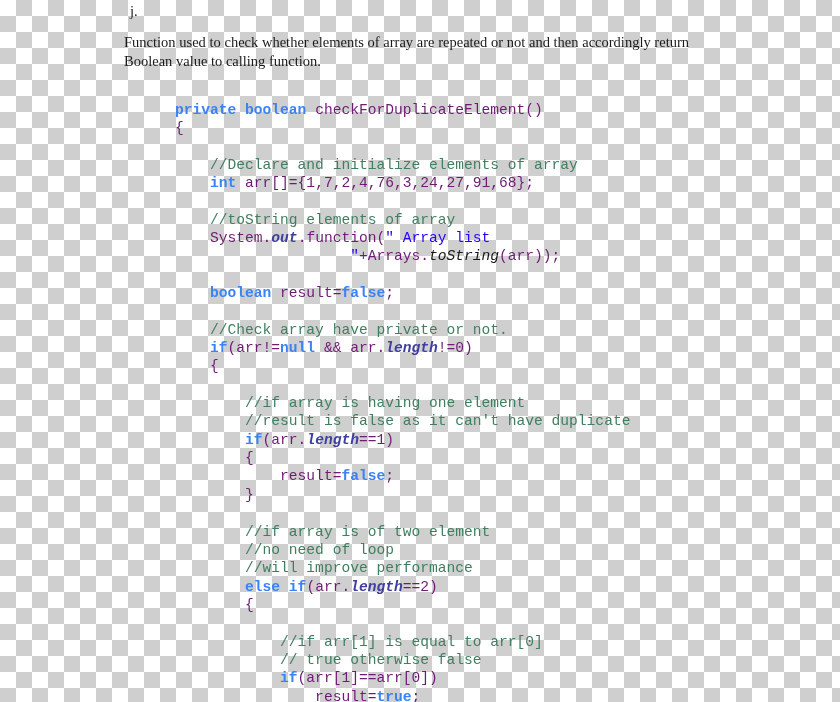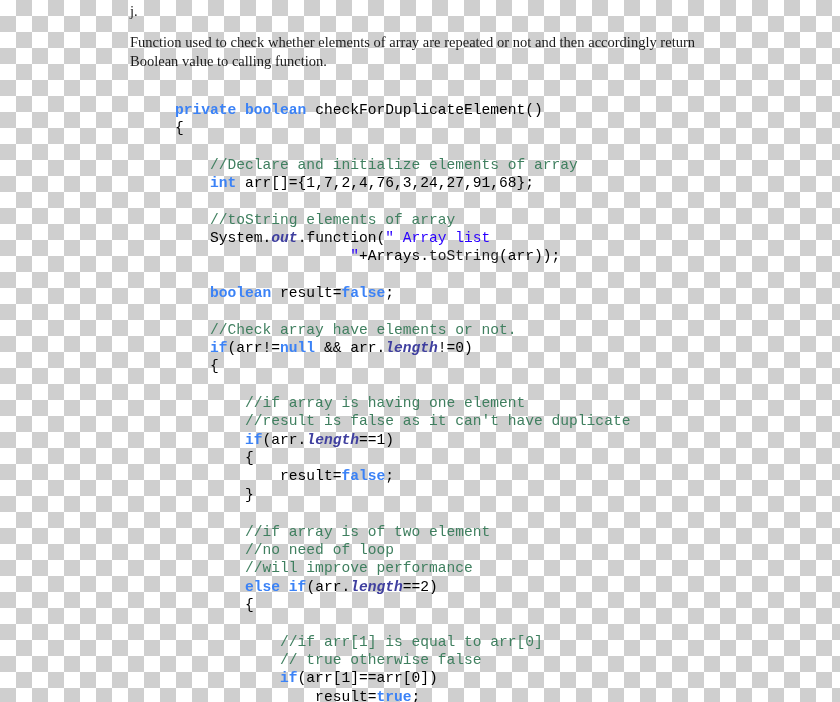--- a/index.html
+++ b/index.html
@@ -30,63 +30,63 @@
     font-family: "Liberation Serif", serif;
     font-size: 14.5px;
     color: #1b1b1b;
     line-height: 1.28;
   }
   #label-j {
     left: 130px;
     top: 2px;
   }
   #desc {
-    left: 130px;
+    left: 124px;
     top: 33px;
     width: 565px;
     text-align: justify;
     text-align-last: left;
   }
   .code {
     position: absolute;
     left: 175px;
     top: 86px;
     font-family: "Liberation Mono", "DejaVu Sans Mono", monospace;
     font-size: 14.6px;
     line-height: 18.35px;
     white-space: pre;
     color: #1a1a1a;
     letter-spacing: 0px;
   }
   .kw { color: #3b82f6; font-weight: bold; }
   .cmt { color: #3f7f5f; text-align: right; }
   .fld { color: #3f3f9f; font-style: italic; font-weight: bold; }
-  .mth { color: #1a1a1a; }
-  .plain { color: #000000; }
+  .mth { color: #1a1a1a; font-style: italic; }
+  .plain { color: #701a75; }
   .str { color: #2a00ff; }
 </style>
 </head>
 <body>
 
 <div class="page">
   <div class="para" id="label-j">j.</div>
   <div class="para" id="desc">Function used to check whether elements of array are repeated or not and then accordingly return Boolean value to calling function.</div>
   <pre class="code"><span><span class="kw">private </span><span class="kw">boolean </span><span class="plain">checkForDuplicateElement()</span></span>
 <span><span class="plain">{</span></span>
 <span></span>
 <span><span class="cmt">    //Declare and initialize elements of array</span></span>
 <span><span class="kw">    int</span><span class="plain"> arr[]={1,7,2,4,76,3,24,27,91,68};</span></span>
 <span></span>
 <span><span class="cmt">    //toString elements of array</span></span>
 <span><span class="plain">    System.</span><span class="fld">out</span><span class="plain">.function(</span><span class="str">" Array list</span></span>
 <span><span class="str">                    "</span><span class="plain">+Arrays.</span><span class="mth">toString</span><span class="plain">(arr));</span></span>
 <span></span>
 <span><span class="kw">    boolean</span><span class="plain"> result=</span><span class="kw">false</span><span class="plain">;</span></span>
 <span></span>
-<span><span class="cmt">    //Check array have elements or not.</span></span>
+<span><span class="cmt">    //Check array have private or not.</span></span>
 <span><span class="kw">    if</span><span class="plain">(arr!=</span><span class="kw">null</span><span class="plain"> &amp;&amp; arr.</span><span class="fld">length</span><span class="plain">!=0)</span></span>
 <span><span class="plain">    {</span></span>
 <span></span>
 <span><span class="cmt">        //if array is having one element</span></span>
 <span><span class="cmt">        //result is false as it can't have duplicate</span></span>
 <span><span class="kw">        if</span><span class="plain">(arr.</span><span class="fld">length</span><span class="plain">==1)</span></span>
 <span><span class="plain">        {</span></span>
 <span><span class="plain">            result=</span><span class="kw">false</span><span class="plain">;</span></span>
 <span><span class="plain">        }</span></span>
 <span></span>

